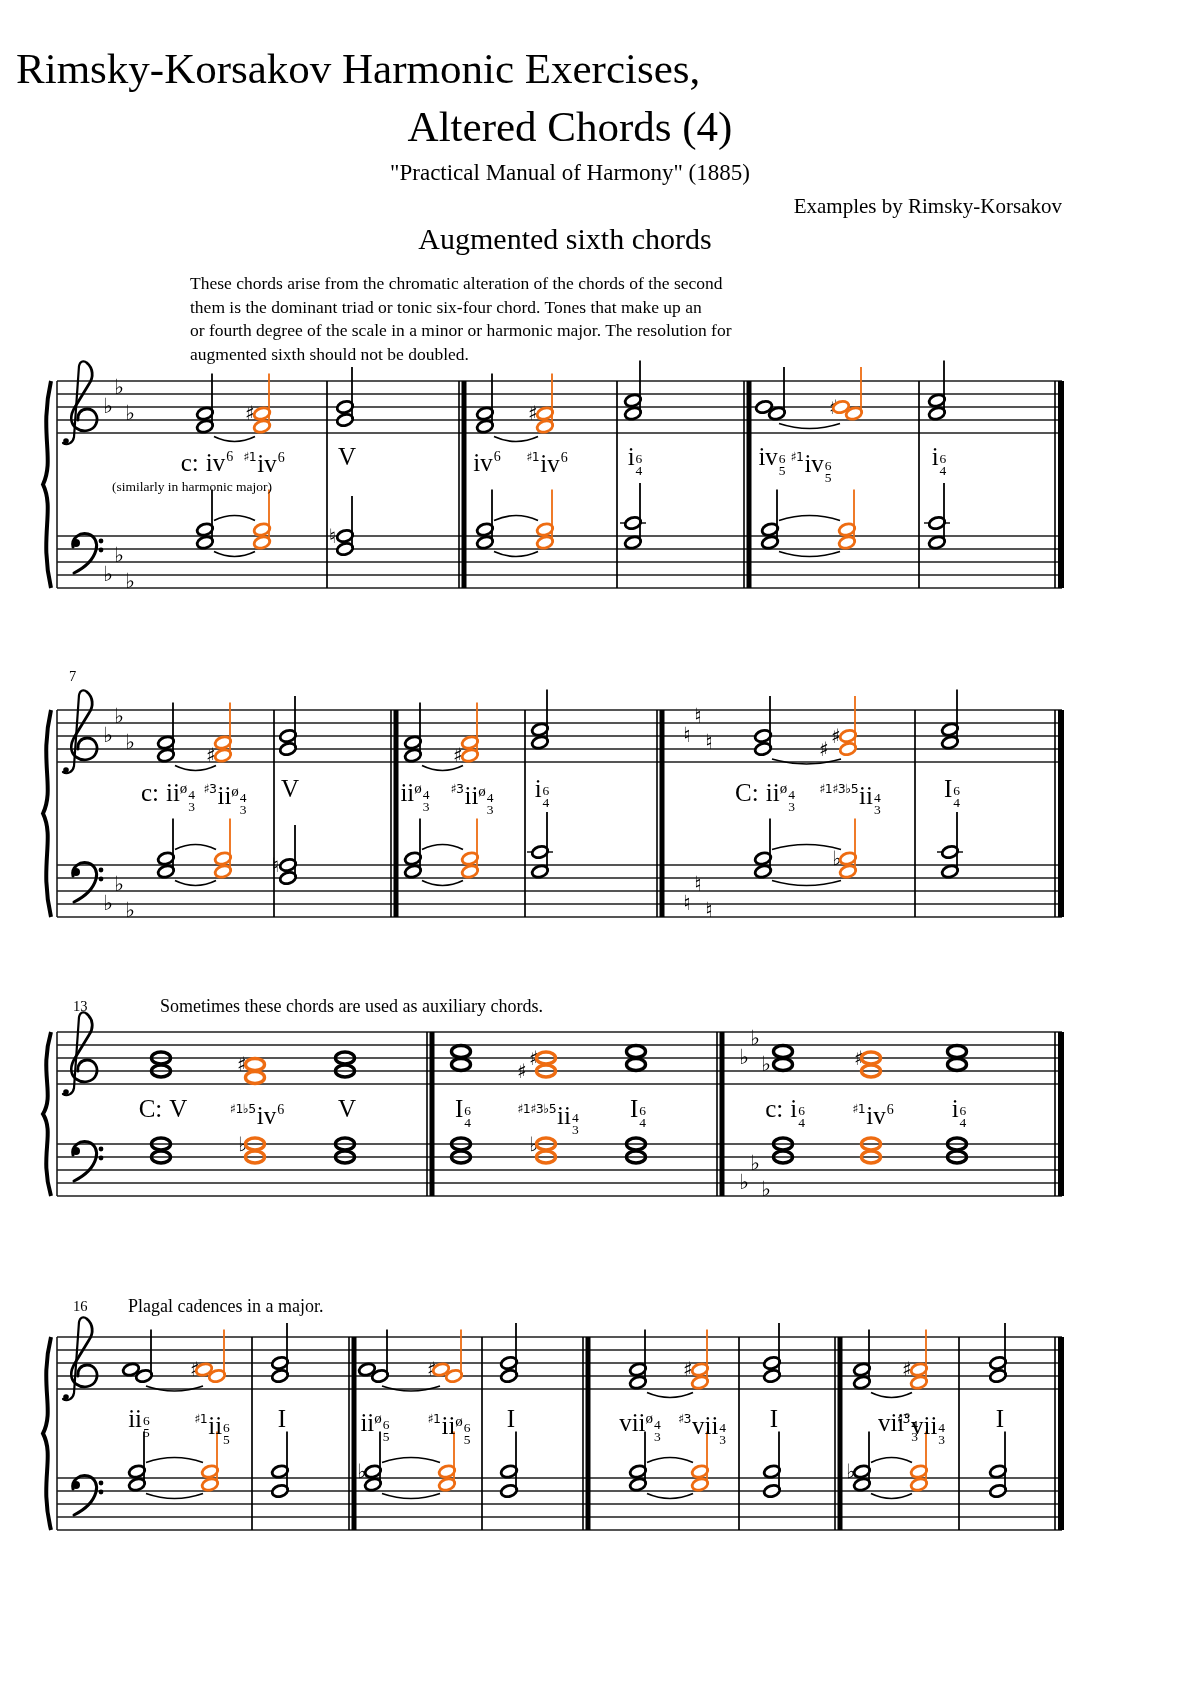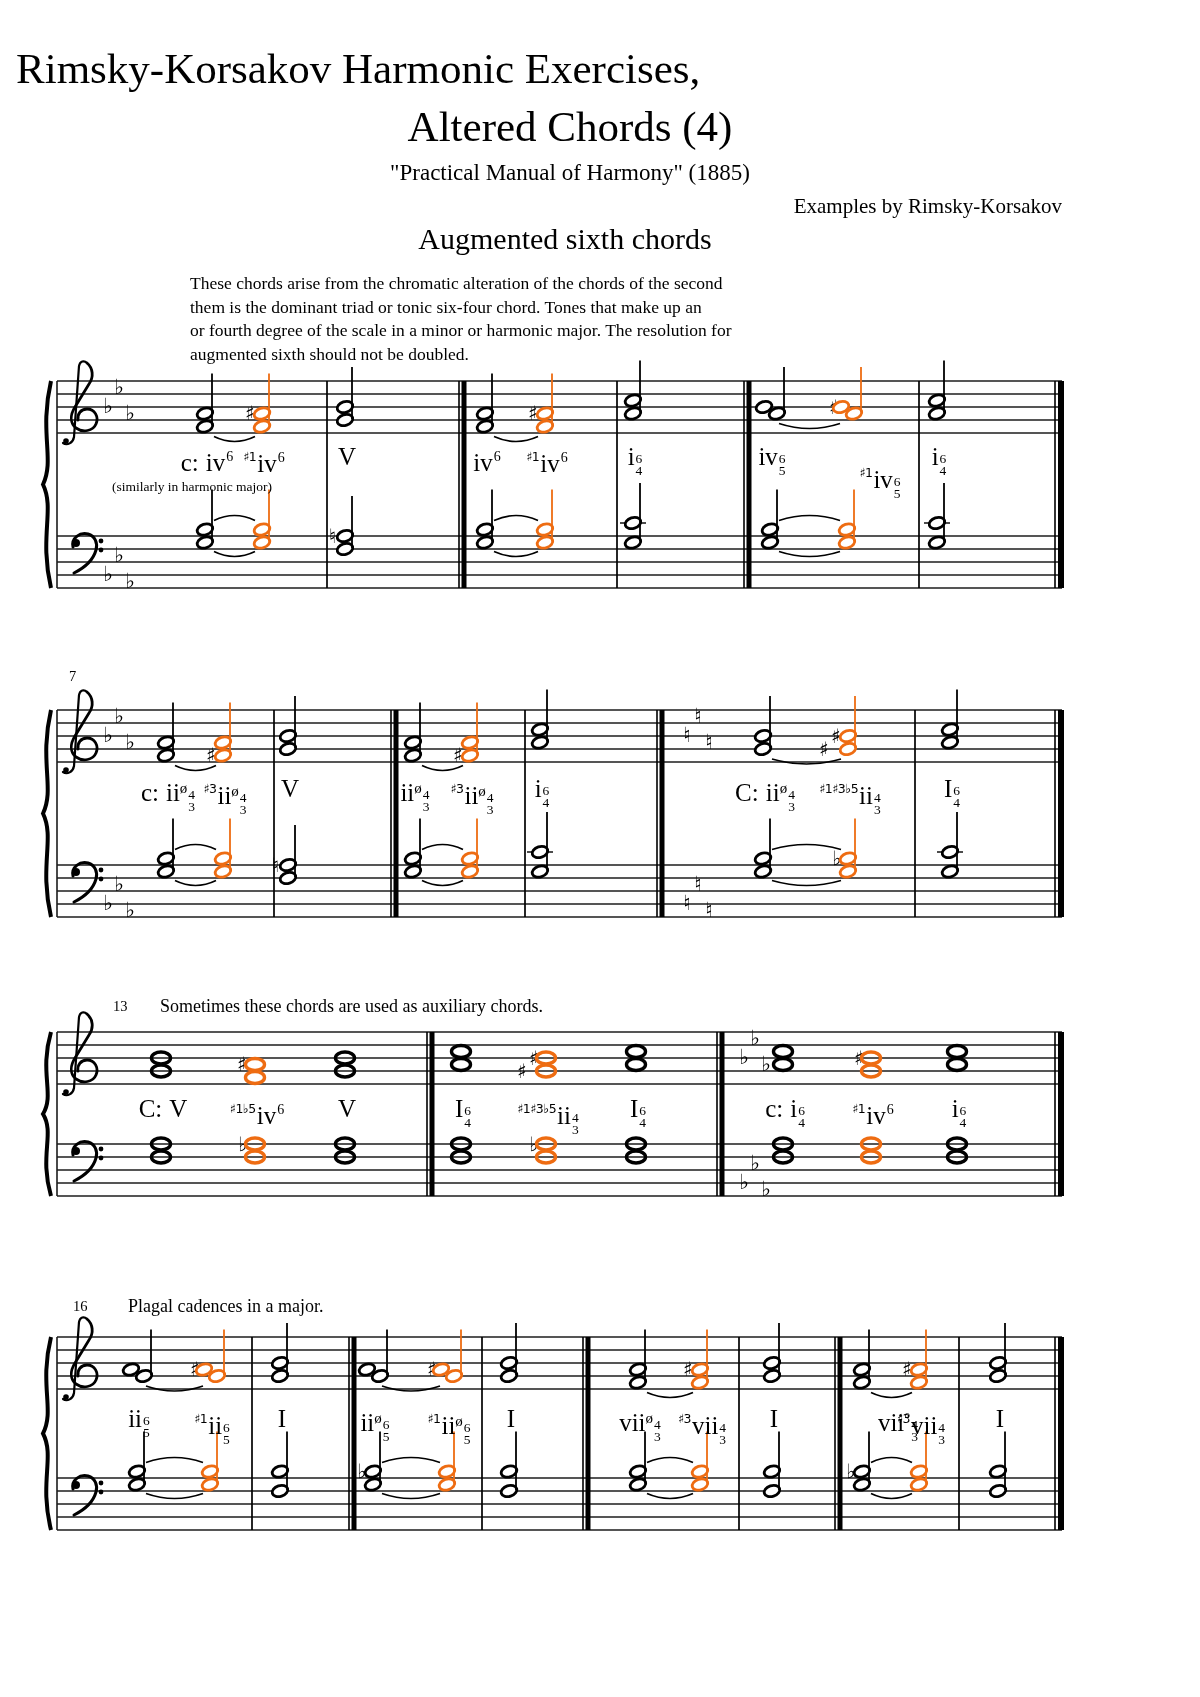--- a/index.html
+++ b/index.html
@@ -602,21 +602,21 @@
       <div class="lab" style="left: 487px; top: 444px;"><span class="base">iv</span><span class="sup1">6</span></div>
       <div class="lab" style="left: 547px; top: 444px;"><span class="pre">♯1</span><span class="base">iv</span><span class="sup1">6</span></div>
       <div class="lab" style="left: 635px; top: 444px;"><span class="base">i</span><span class="figs">
           <span>6</span>
           <span>4</span>
         </span></div>
       <div class="lab" style="left: 772px; top: 444px;"><span class="base">iv</span><span class="figs">
           <span>6</span>
           <span>5</span>
         </span></div>
-      <div class="lab" style="left: 880px; top: 444px; margin-top: 16px;"><span class="pre">♯1</span><span class="base">iv</span><span class="figs">
+      <div class="lab" style="left: 811px; top: 444px;"><span class="pre">♯1</span><span class="base">iv</span><span class="figs">
           <span>6</span>
           <span>5</span>
         </span></div>
       <div class="lab" style="left: 939px; top: 444px;"><span class="base">i</span><span class="figs">
           <span>6</span>
           <span>4</span>
         </span></div>
       <div class="annot" style="left: 112px; top: 479px;">(similarly in harmonic major)</div>
       <div class="lab" style="left: 168px; top: 776px;"><span class="key">c:</span><span class="base">ii</span><span class="q">ø</span><span class="figs">
           <span>4</span>
@@ -669,21 +669,21 @@
         </span></div>
       <div class="lab" style="left: 785px; top: 1096px;"><span class="key">c:</span><span class="base">i</span><span class="figs">
           <span>6</span>
           <span>4</span>
         </span></div>
       <div class="lab" style="left: 873px; top: 1096px;"><span class="pre">♯1</span><span class="base">iv</span><span class="sup1">6</span></div>
       <div class="lab" style="left: 959px; top: 1096px;"><span class="base">i</span><span class="figs">
           <span>6</span>
           <span>4</span>
         </span></div>
-      <div class="mnum" style="left: 73px; top: 998px; margin-left: 40px;">13</div>
+      <div class="mnum" style="left: 73px; top: 998px;">13</div>
       <div class="cap" style="left: 160px; top: 996px;">Sometimes these chords are used as auxiliary chords.</div>
       <div class="lab" style="left: 139px; top: 1406px;"><span class="base">ii</span><span class="figs">
           <span>6</span>
           <span>5</span>
         </span></div>
       <div class="lab" style="left: 212px; top: 1406px;"><span class="pre">♯1</span><span class="base">ii</span><span class="figs">
           <span>6</span>
           <span>5</span>
         </span></div>
       <div class="lab" style="left: 282px; top: 1406px;"><span class="base">I</span></div>

